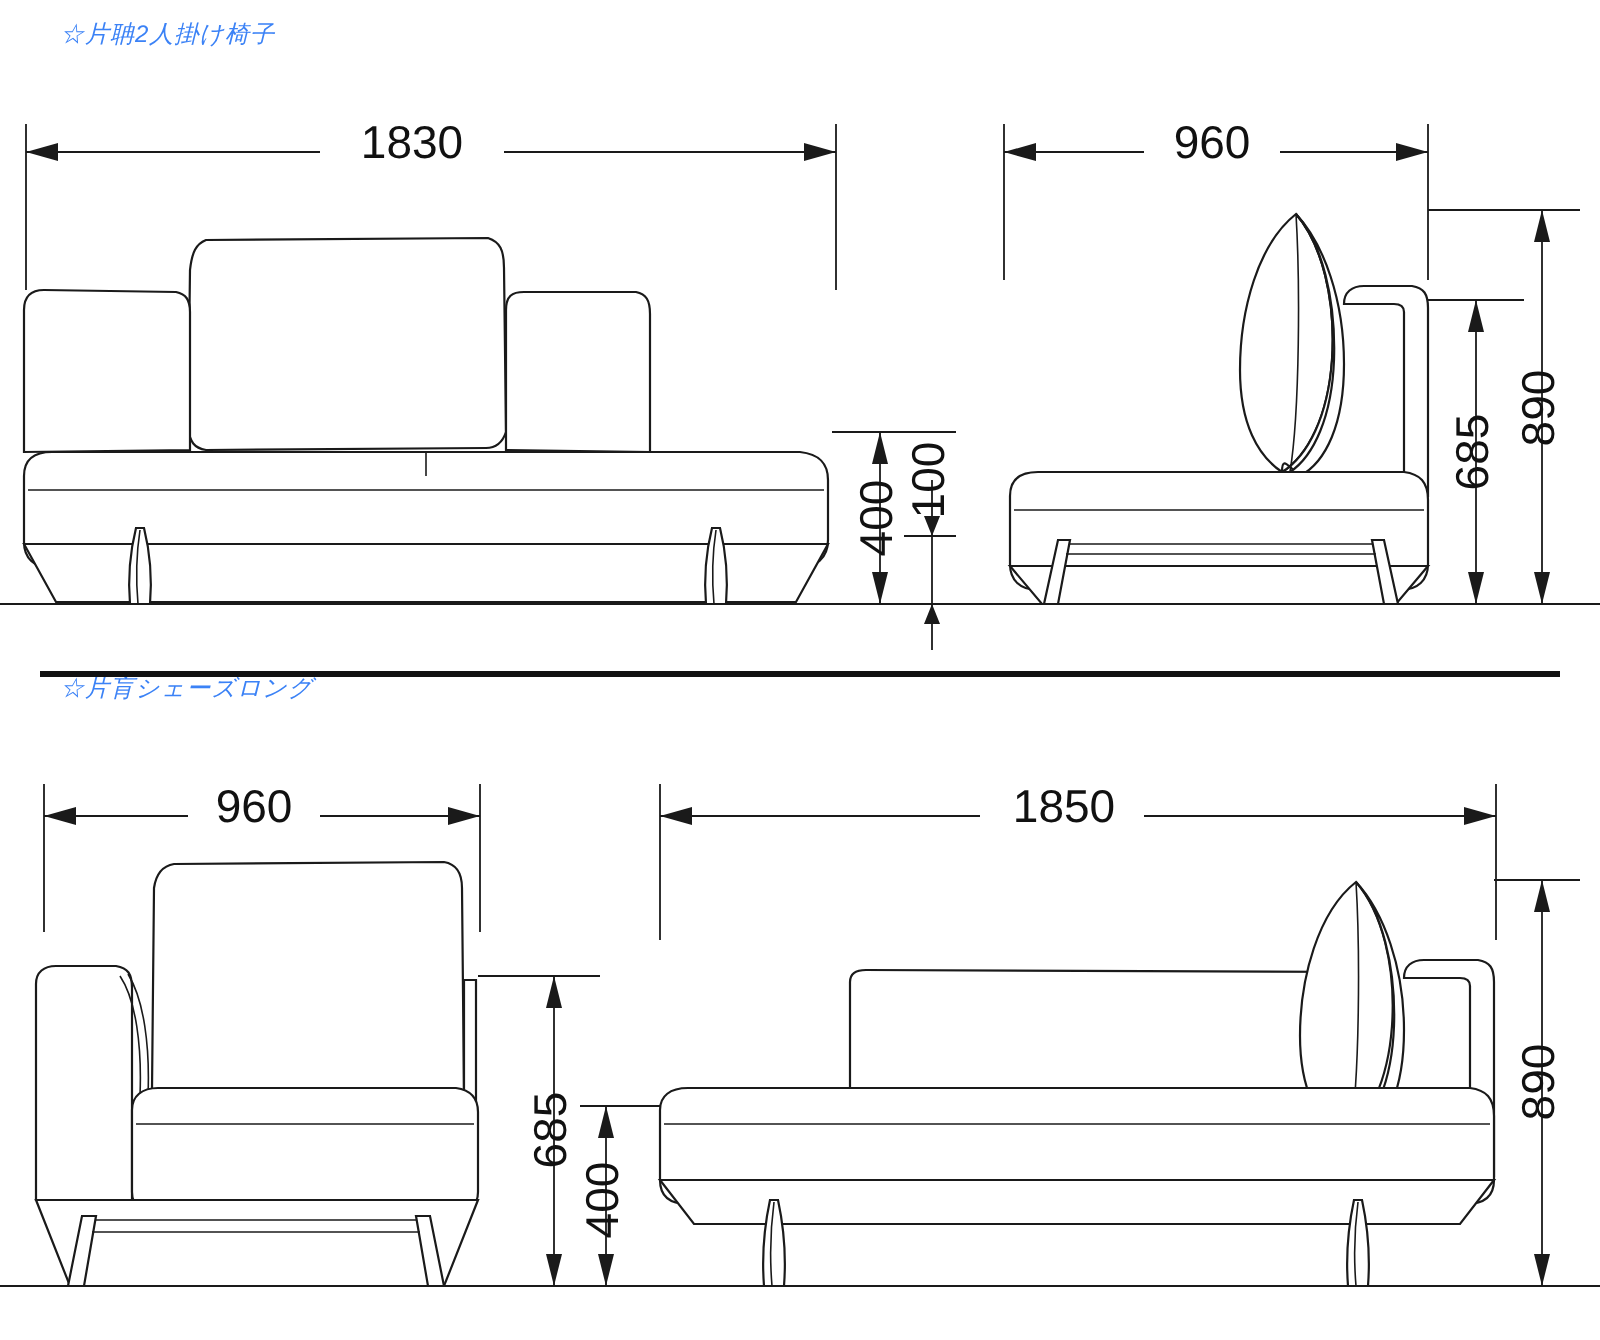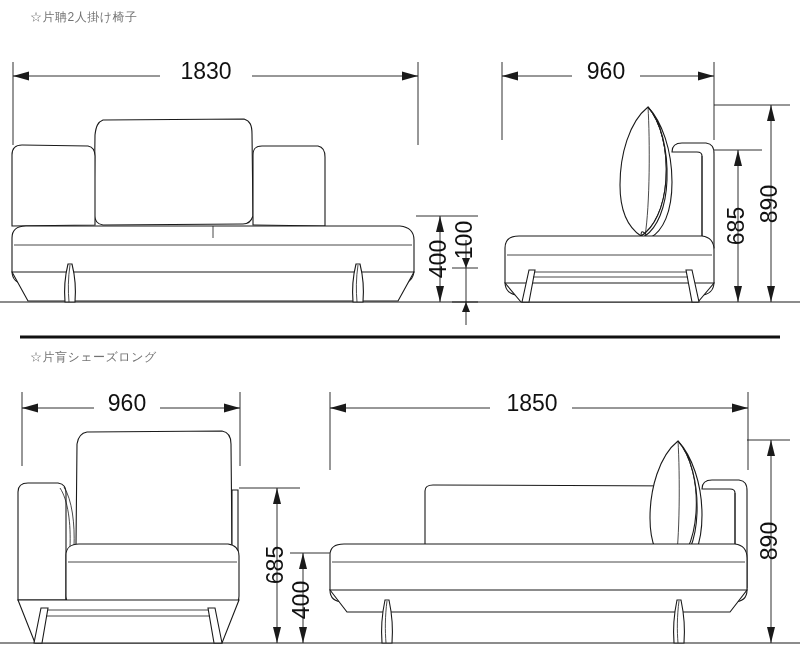--- a/index.html
+++ b/index.html
@@ -18,25 +18,26 @@
   #sheet {
     position: relative;
     width: 800px;
     height: 670px;
   }
   .section-title {
     position: absolute;
     font-size: 12px;
     line-height: 14px;
     letter-spacing: 0.5px;
-    color: #737373;
+    color: #3b82f6;
     white-space: nowrap;
+    font-style: italic;
   }
   #title-1 { left: 30px; top: 10px; }
-  #title-2 { left: 30px; top: 350px; }
+  #title-2 { left: 30px; top: 337px; }
   svg { position: absolute; left: 0; top: 0; }
   .ln-thin { fill: none; stroke: #1a1a1a; stroke-width: 0.8; }
   .ln-body { fill: #ffffff; stroke: #1a1a1a; stroke-width: 1.1; }
   .ln-cush { fill: #ffffff; stroke: #1a1a1a; stroke-width: 1.1; }
   .ground { fill: none; stroke: #1a1a1a; stroke-width: 1.1; }
   .divider { fill: none; stroke: #111111; stroke-width: 3; }
   .dim-line { fill: none; stroke: #1a1a1a; stroke-width: 0.9; }
   .ext-line { fill: none; stroke: #1a1a1a; stroke-width: 0.9; }
   .dim-text {
     font-family: "Liberation Sans", sans-serif;

